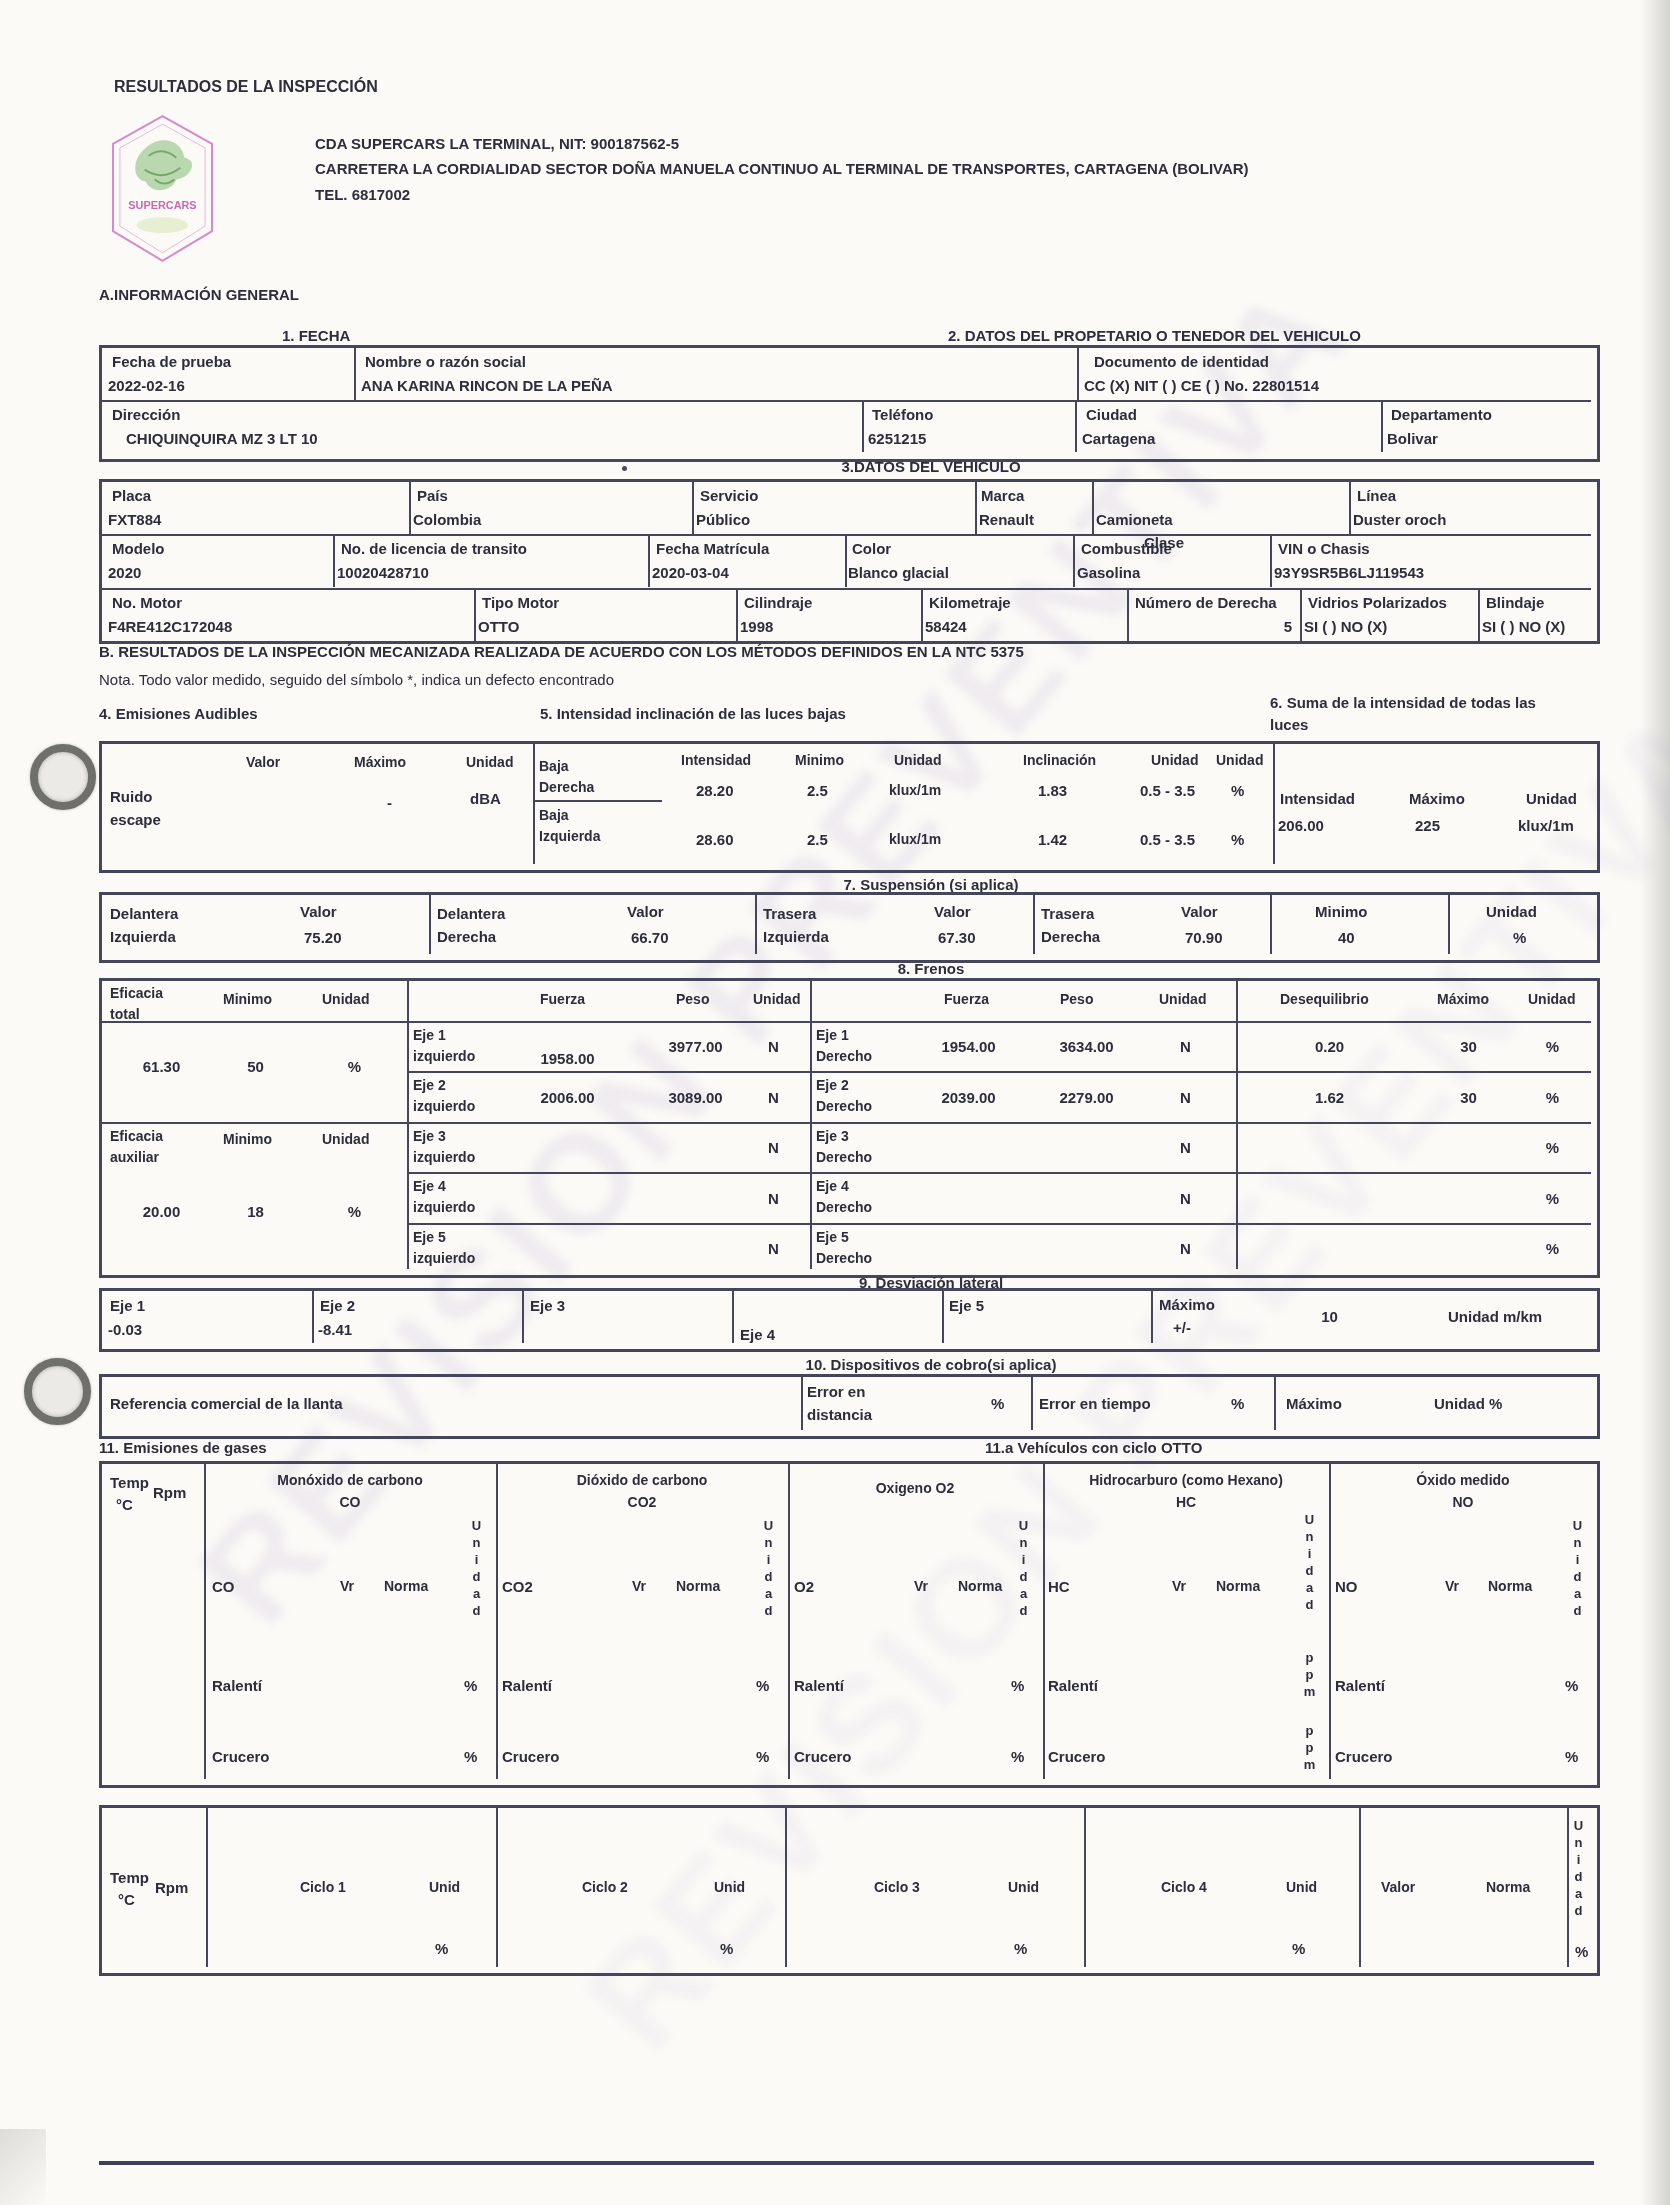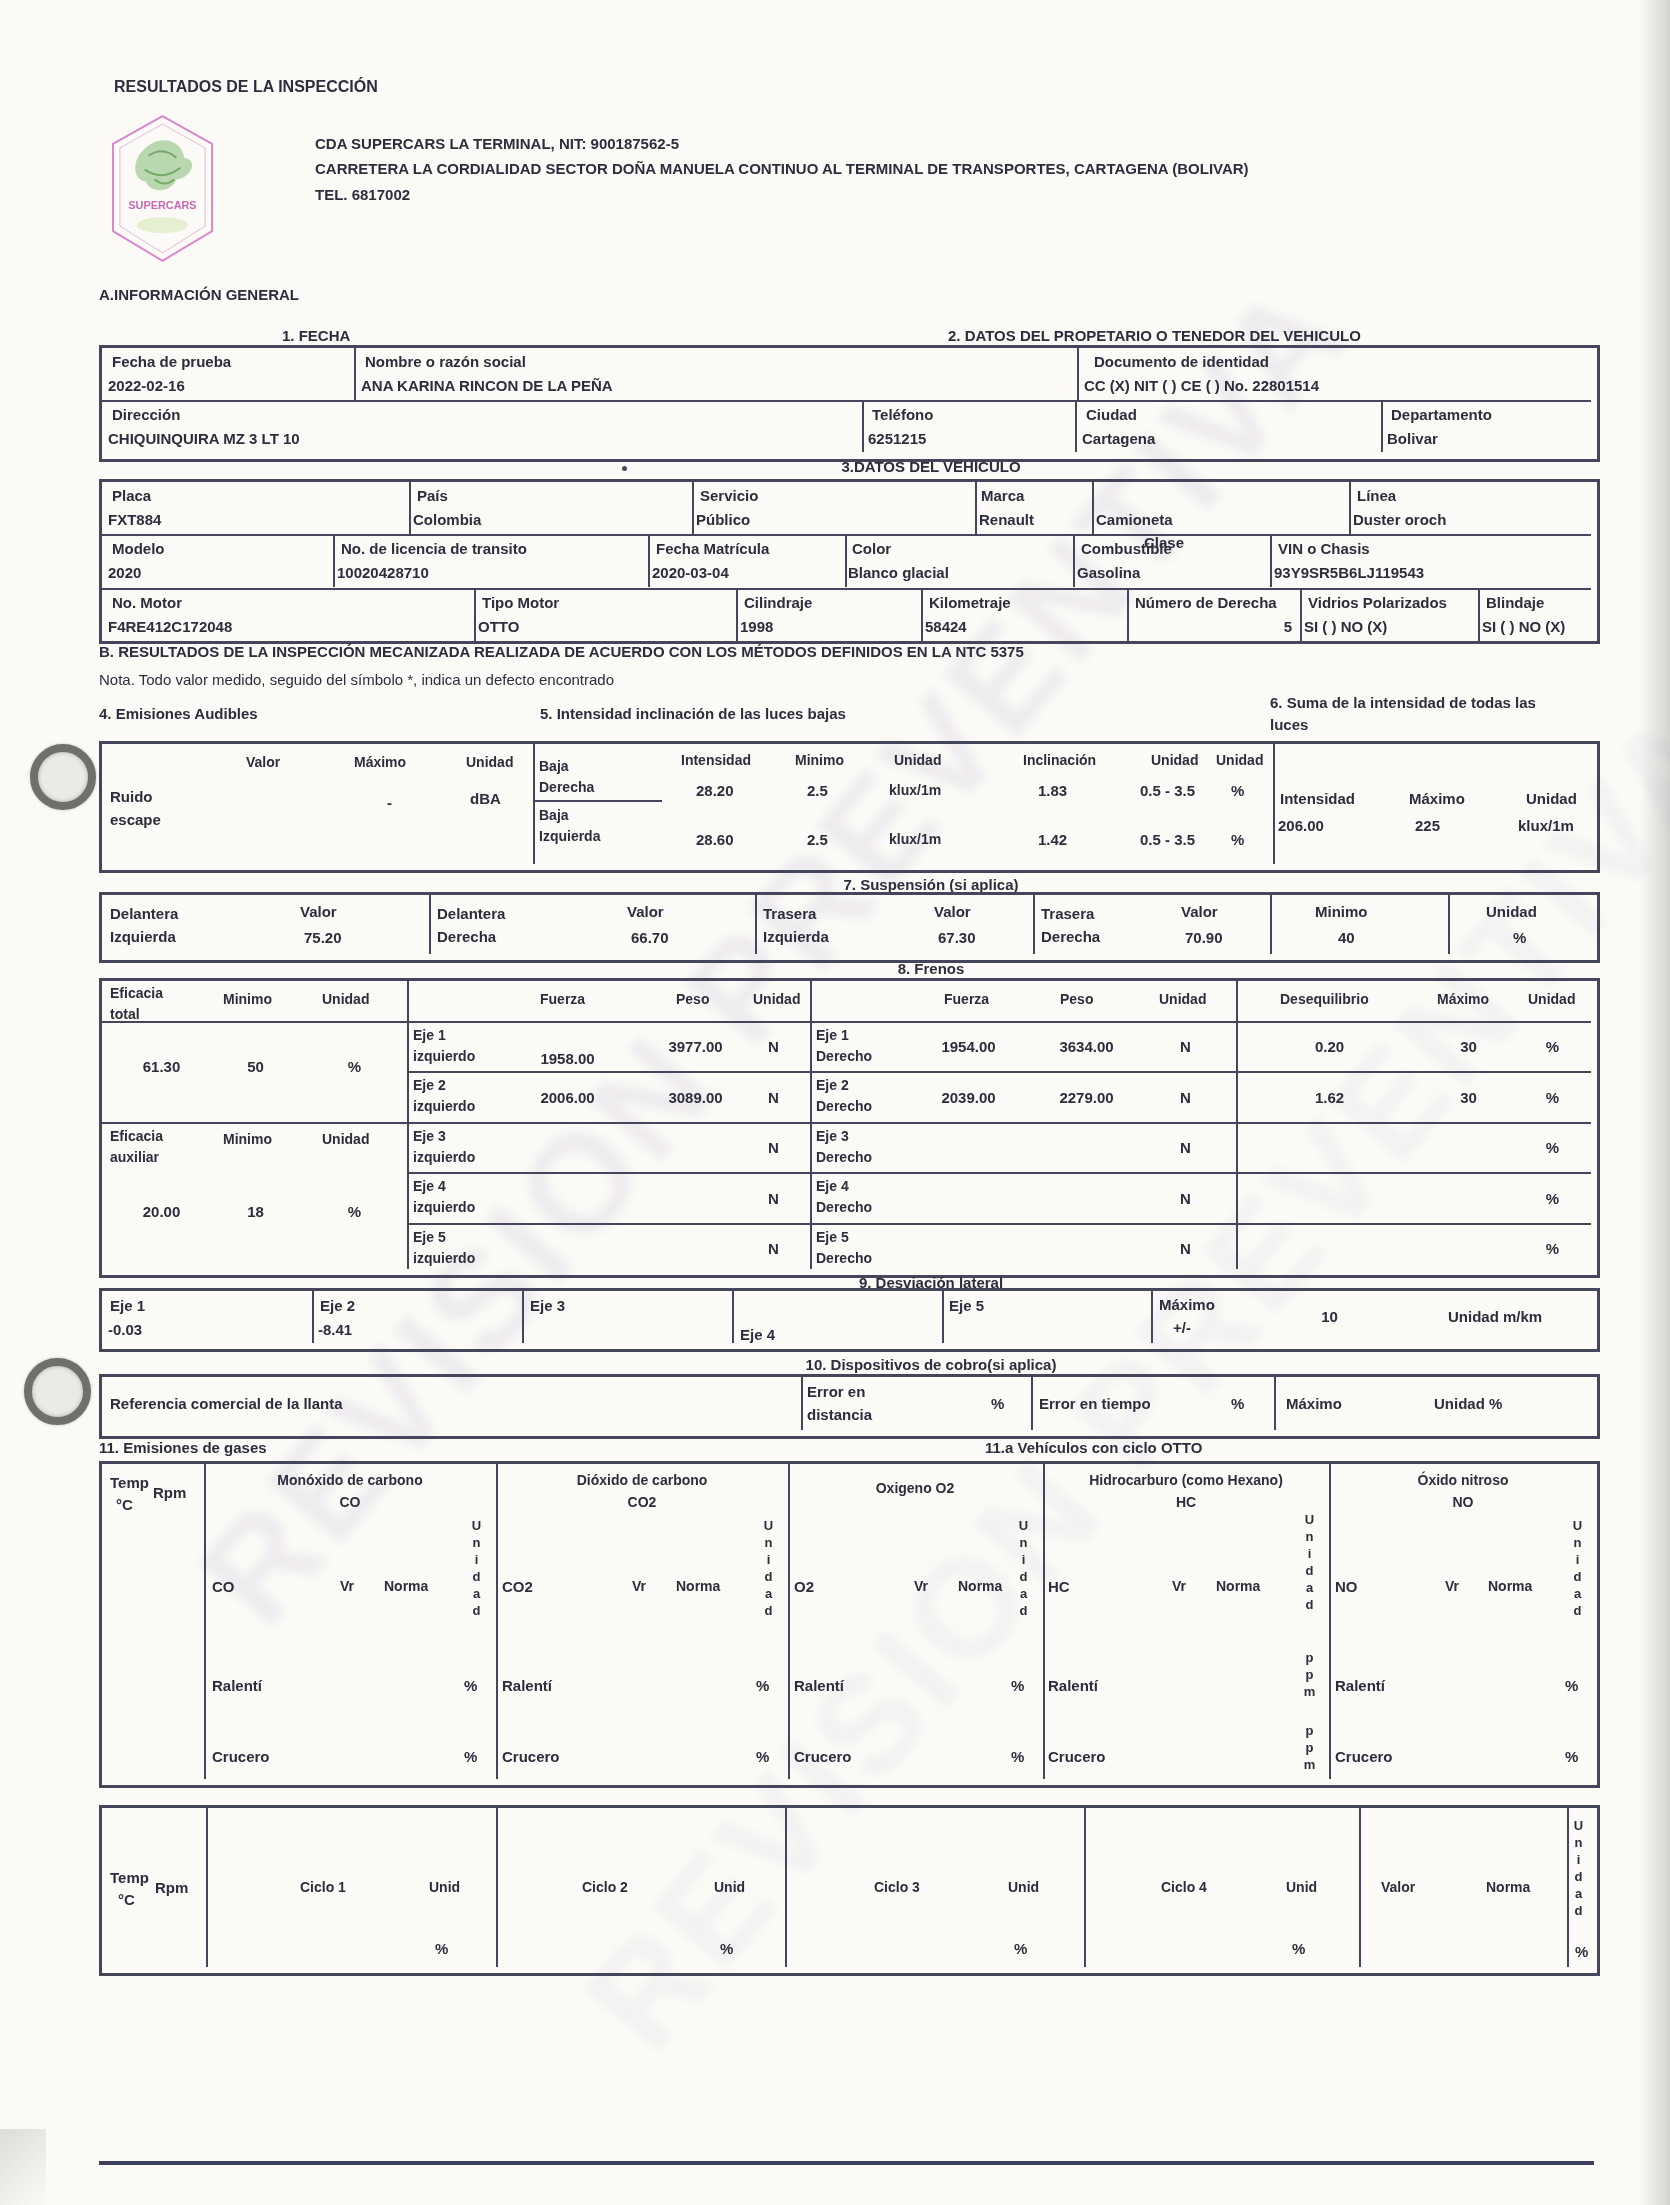--- a/index.html
+++ b/index.html
@@ -61,21 +61,21 @@
     <div class="vl" style="left:760px;top:52px;height:52px;"></div>
     <div class="vl" style="left:973px;top:52px;height:52px;"></div>
     <div class="vl" style="left:1279px;top:52px;height:52px;"></div>
     <span class="t" style="left:10px;top:5px;">Fecha de prueba</span>
     <span class="t" style="left:6px;top:29px;">2022-02-16</span>
     <span class="t" style="left:263px;top:5px;">Nombre o razón social</span>
     <span class="t" style="left:259px;top:29px;">ANA KARINA RINCON DE LA PEÑA</span>
     <span class="t" style="left:992px;top:5px;">Documento de identidad</span>
     <span class="t" style="left:982px;top:29px;">CC (X) NIT ( ) CE ( ) No. 22801514</span>
     <span class="t" style="left:10px;top:58px;">Dirección</span>
-    <span class="t" style="left:6px;top:82px;">CHIQUINQUIRA MZ 3 LT 10</span>
+    <span class="t" style="left:24px;top:82px;">CHIQUINQUIRA MZ 3 LT 10</span>
     <span class="t" style="left:770px;top:58px;">Teléfono</span>
     <span class="t" style="left:766px;top:82px;">6251215</span>
     <span class="t" style="left:984px;top:58px;">Ciudad</span>
     <span class="t" style="left:980px;top:82px;">Cartagena</span>
     <span class="t" style="left:1289px;top:58px;">Departamento</span>
     <span class="t" style="left:1285px;top:82px;">Bolivar</span>
   </div>
 
   <div class="dot" style="left:622px;top:466px;"></div>
   <div class="cap" style="top:458px;">3.DATOS DEL VEHICULO</div>
@@ -383,21 +383,21 @@
     <div class="c fs14" style="left:941px;top:30px;width:286px;">HC</div>
     <span class="t" style="left:946px;top:114px;">HC</span>
     <span class="t fs14" style="left:1070px;top:114px;">Vr</span>
     <span class="t fs14" style="left:1114px;top:114px;">Norma</span>
     <span class="vt" style="left:1201px;top:48px;">Unidad</span>
     <span class="t" style="left:946px;top:213px;">Ralentí</span>
     <span class="vt" style="left:1201px;top:186px;">ppm</span>
     <span class="t" style="left:946px;top:284px;">Crucero</span>
     <span class="vt" style="left:1201px;top:259px;">ppm</span>
 
-    <div class="c fs14" style="left:1227px;top:8px;width:268px;">Óxido nitroso</div>
+    <div class="c fs14" style="left:1227px;top:8px;width:268px;">Óxido medido</div>
     <div class="c fs14" style="left:1227px;top:30px;width:268px;">NO</div>
     <span class="t" style="left:1233px;top:114px;">NO</span>
     <span class="t fs14" style="left:1343px;top:114px;">Vr</span>
     <span class="t fs14" style="left:1386px;top:114px;">Norma</span>
     <span class="vt" style="left:1469px;top:54px;">Unidad</span>
     <span class="t" style="left:1233px;top:213px;">Ralentí</span>
     <span class="t" style="left:1463px;top:213px;">%</span>
     <span class="t" style="left:1233px;top:284px;">Crucero</span>
     <span class="t" style="left:1463px;top:284px;">%</span>
   </div>

